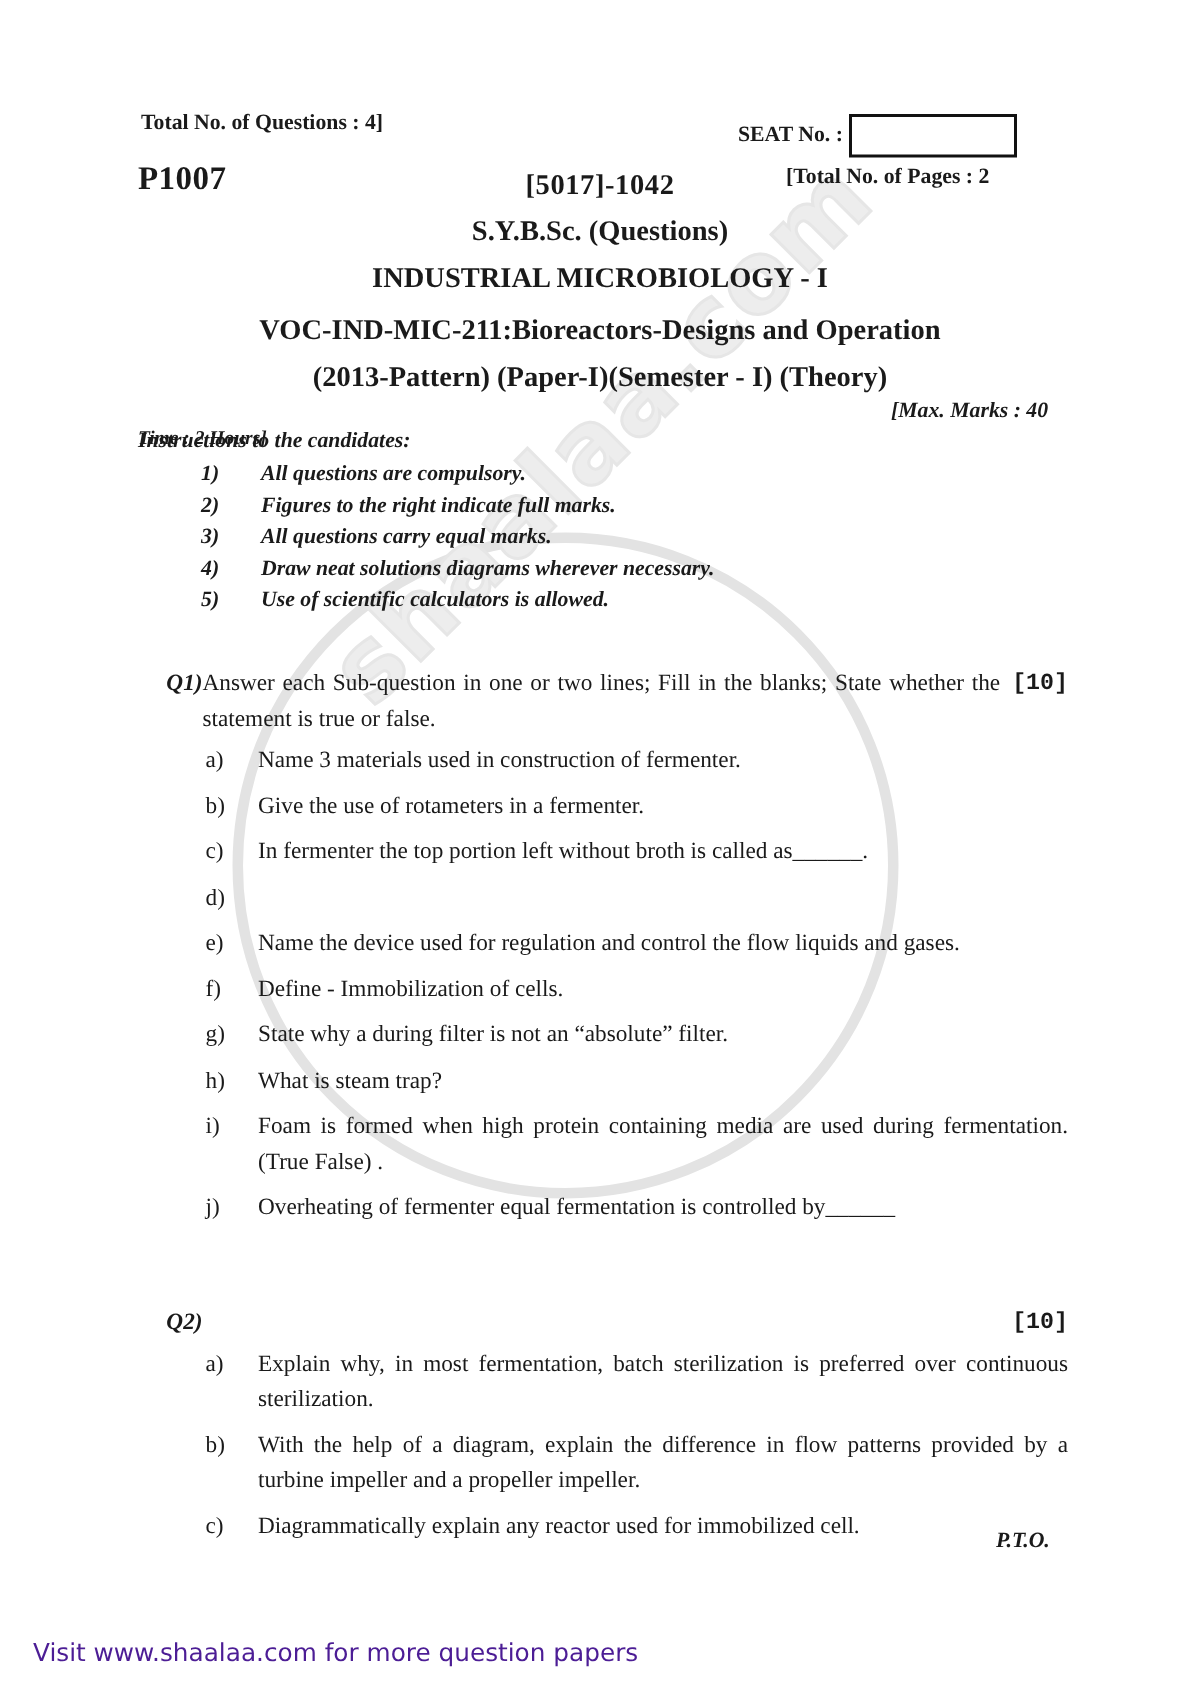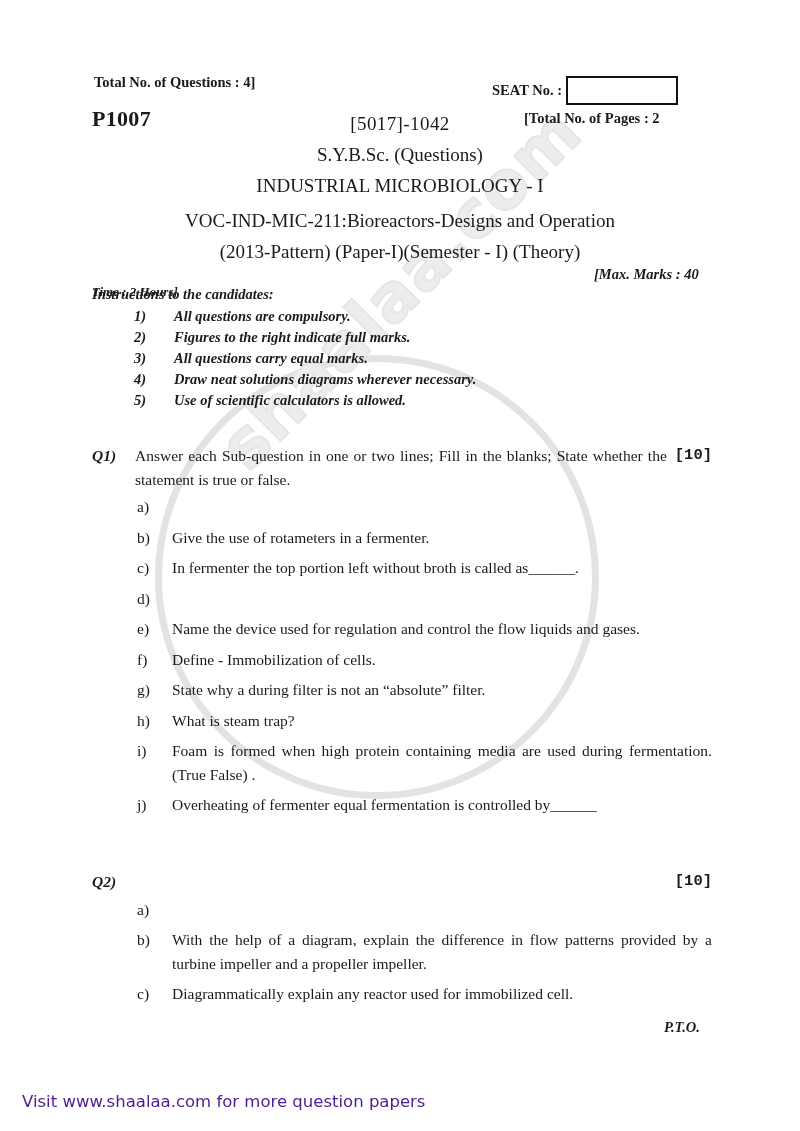--- a/index.html
+++ b/index.html
@@ -101,21 +101,21 @@
   }
 
   
   .title-block {
     left: 90px;
     top: 114px;
     width: 620px;
     text-align: center;
   }
   .title-block div {
-    font-weight: 400;
+    font-weight: 700;
     line-height: 1.0;
   }
   .t-code   { font-size: 19px; letter-spacing: 0.4px; margin-bottom: 12px;}
   .t-course { font-size: 19px; margin-bottom: 12px;}
   .t-subject{ font-size: 19px; margin-bottom: 12px;}
   .t-paper  { font-size: 19px; margin-bottom: 12px; margin-top: 16px;}
   .t-pattern{ font-size: 19px; }
 
   
   .time-line {
@@ -162,20 +162,21 @@
   .q-head {
     display: flex;
     font-size: 15.5px;
     line-height: 23.5px;
   }
   .q-head .q-label {
     flex: 0 0 43px;
     font-weight: 700;
     font-style: italic;
     font-size: 15.5px;
+    text-align: right;
   }
   .q-head .q-text {
     flex: 1 1 auto;
     text-align: justify;
   }
   .q-marks {
     font-weight: 700;
     font-size: 15.5px;
     float: right;
     margin-left: 8px;
@@ -272,20 +273,21 @@
       </div>
 
     <div class="abs q-block" id="q1-block">
         <div class="q-head">
           <span class="q-label">Q1)</span>
           <span class="q-text"><span class="q-marks">[10]</span><span>Answer each Sub-question in one or two lines; Fill in the blanks; State whether the statement is true or false.</span></span>
         </div>
         <div class="sub-list">
           <div class="sub-item">
             <span class="sub-letter">a)</span>
+            <span class="sub-text nojustify">Name 3 materials used in construction of fermenter.</span>
           </div>
           <div class="sub-item">
             <span class="sub-letter">b)</span>
             <span class="sub-text nojustify">Give the use of rotameters in a fermenter.</span>
           </div>
           <div class="sub-item">
             <span class="sub-letter">c)</span>
             <span class="sub-text nojustify">In fermenter the top portion left without broth is called as______.</span>
           </div>
           <div class="sub-item">
@@ -318,20 +320,21 @@
         </div>
       </div>
     <div class="abs q-block" id="q2-block">
         <div class="q-head">
           <span class="q-label">Q2)</span>
           <span class="q-text"><span class="q-marks">[10]</span></span>
         </div>
         <div class="sub-list">
           <div class="sub-item">
             <span class="sub-letter">a)</span>
+            <span class="sub-text">Explain why, in most fermentation, batch sterilization is preferred over continuous sterilization.</span>
           </div>
           <div class="sub-item">
             <span class="sub-letter">b)</span>
             <span class="sub-text">With the help of a diagram, explain the difference in flow patterns provided by a turbine impeller and a propeller impeller.</span>
           </div>
           <div class="sub-item">
             <span class="sub-letter">c)</span>
             <span class="sub-text nojustify">Diagrammatically explain any reactor used for immobilized cell.</span>
           </div>
         </div>

